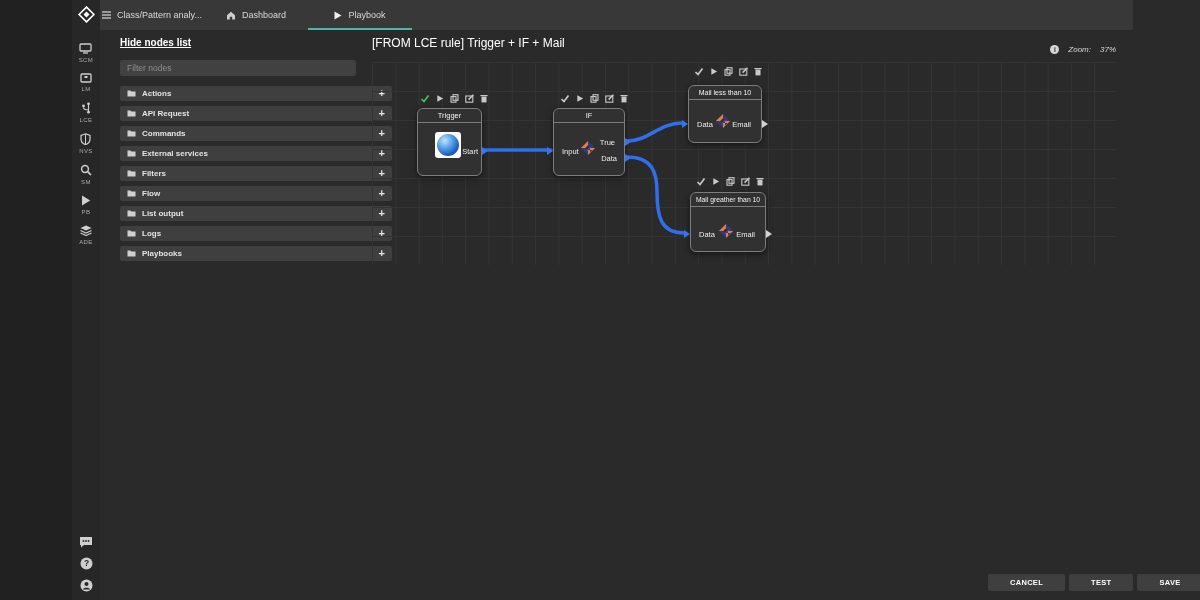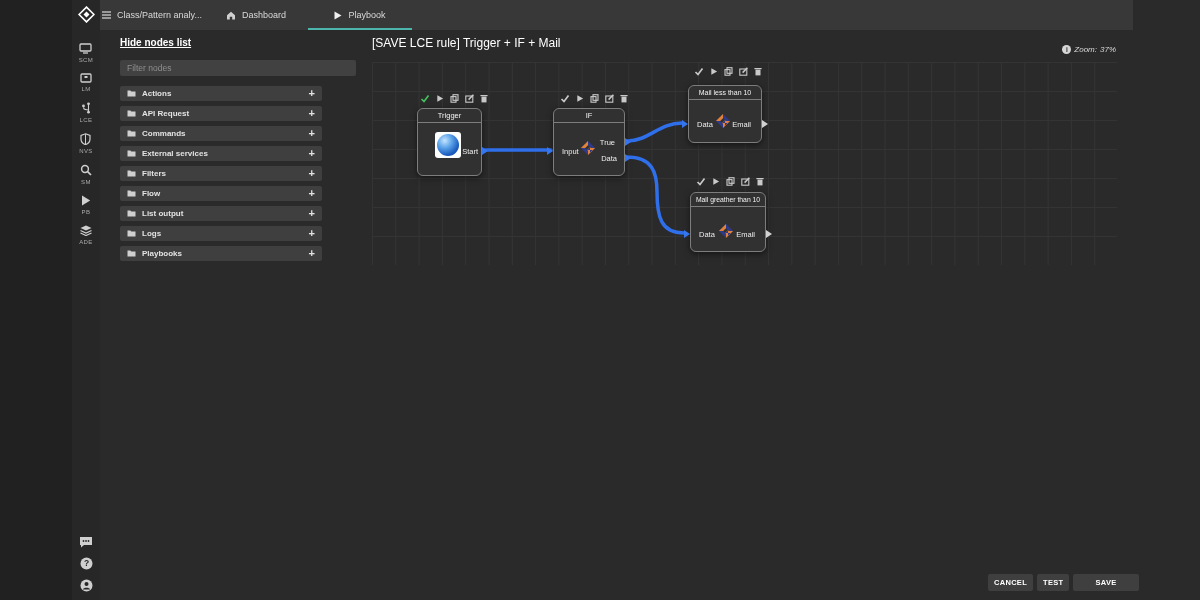--- a/index.html
+++ b/index.html
@@ -21,28 +21,28 @@
     font-size:9px;color:#d9d9d9;position:relative;cursor:pointer}
   .tab .ul{position:absolute;left:0;right:0;bottom:0;height:2.5px;background:#4db6ac;display:none}
   .tab.active .ul{display:block}
 
   
   .hide-link{position:absolute;left:120px;top:37px;font-size:10px;font-weight:bold;color:#fff;
     text-decoration:underline;cursor:pointer}
   .filter{position:absolute;left:120px;top:60px;width:236px;height:16px;background:#414141;border:none;
     border-radius:2px;color:#ddd;font-size:8.5px;padding:0 7px;font-family:inherit;outline:none}
   .filter::placeholder{color:#8f8f8f}
-  .cat{position:absolute;left:120px;width:202px;height:15px;background:#3f3f3f;border-radius:2px;
+  .cat{position:absolute;left:120px;width:272px;height:15px;background:#3f3f3f;border-radius:2px;
     display:flex;align-items:center;padding:0 7px;cursor:pointer}
   .cat .lab{font-size:8px;font-weight:bold;color:#e3e3e3;margin-left:6px}
   .cat .plus{margin-left:auto;font-size:11px;line-height:11px;color:#e3e3e3;font-weight:bold}
 
   
   .canvas-title{position:absolute;left:372px;top:36px;font-size:12px;color:#fff;font-weight:500}
-  .zoom-ind{position:absolute;right:84px;top:45px;display:flex;align-items:center;gap:3px;
+  .zoom-ind{position:absolute;right:84px;top:45px;display:flex;align-items:center;gap:9px;
     font-size:8px;font-style:italic;color:#d9d9d9}
   .info-dot{width:9px;height:9px;border-radius:50%;background:#d6d6d6;color:#2a2a2a;font-size:6.5px;
     font-weight:bold;display:flex;align-items:center;justify-content:center;font-style:normal}
   .grid{position:absolute;left:372px;top:62px;width:745px;height:203px;cursor:grab;
     background-image:linear-gradient(to right,#343434 1px,transparent 1px),
                      linear-gradient(to bottom,#343434 1px,transparent 1px);
     background-size:23.3px 29px}
   .edges{position:absolute;left:372px;top:60px;pointer-events:none}
 
   
@@ -64,21 +64,21 @@
   .diamond .inner{position:absolute;left:8px;top:8px;width:2px;height:2px;transform:rotate(45deg);
     border:2px solid;border-color:#e0813c #2d3a8c #e0813c #2d3a8c}
 
   
   .toolbar{position:absolute;display:flex;gap:6px;align-items:center}
   .ticon{cursor:pointer;display:block}
 
   
   .footer-btns{position:absolute;left:988px;top:574px;display:flex;gap:4px}
   .btn{height:17px;background:#3f3f3f;border:none;border-radius:2px;color:#fff;font-size:7.5px;
-    font-weight:bold;font-family:inherit;letter-spacing:.3px;cursor:pointer;padding:0 6px}
+    font-weight:bold;font-family:inherit;letter-spacing:.3px;cursor:pointer;padding:0 22px}
   .btn.wide{padding:0 22px}
 </style>
 </head>
 <body>
 
 <div class="left-strip"></div>
 
 <div class="rail">
   <div class="logo">
     <svg width="17" height="17" viewBox="0 0 16 16">
@@ -250,21 +250,21 @@
   <span class="plus">+</span>
 </div>
 <div class="cat" style="top:246px">
   <svg width="9" height="7" viewBox="0 0 9 7">
       <path d="M0.5 0.5 H3.3 L4.3 1.5 H8.5 V6.5 H0.5 Z" fill="#cfcfcf"></path>
     </svg>
   <span class="lab">Playbooks</span>
   <span class="plus">+</span>
 </div>
 
-<div class="canvas-title">[SAVE LCE rule] Trigger + IF + Mail</div>
+<div class="canvas-title">[FROM LCE rule] Trigger + IF + Mail</div>
 <div class="zoom-ind">
   <span class="info-dot">i</span>
   <span>Zoom:</span>
   <span>37%</span>
 </div>
 <div class="grid"></div>
 
 <svg class="edges" width="745" height="215">
   <path d="M112 90 L179 90" fill="none" stroke-width="3.5" stroke-linecap="round" stroke="#2f6fea"></path>
   <path d="M255 81 C277 81 287 63 310 63" fill="none" stroke-width="3.5" stroke-linecap="round" stroke="#2f6fea"></path>

